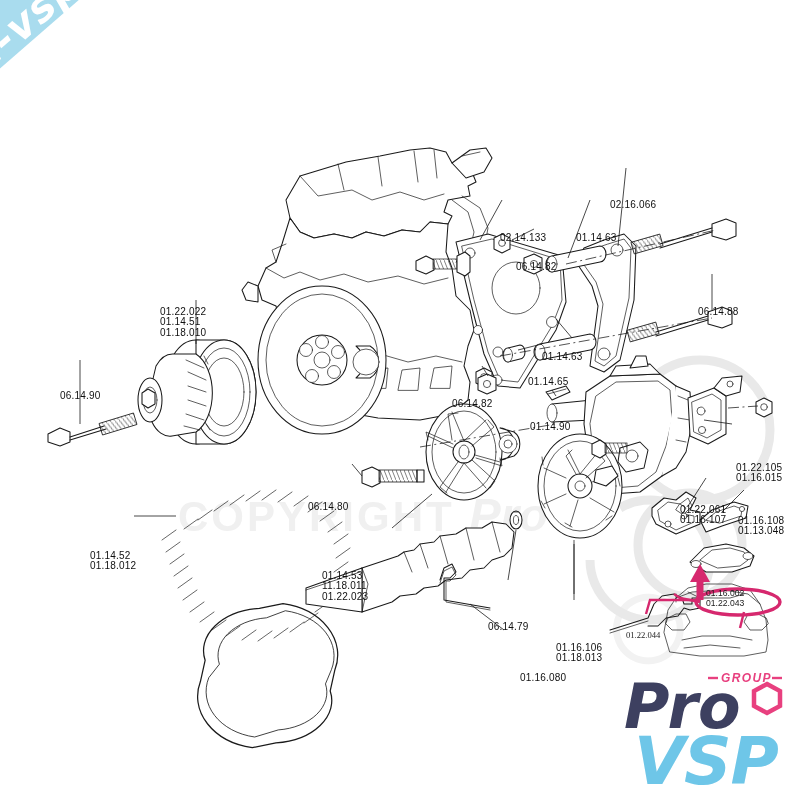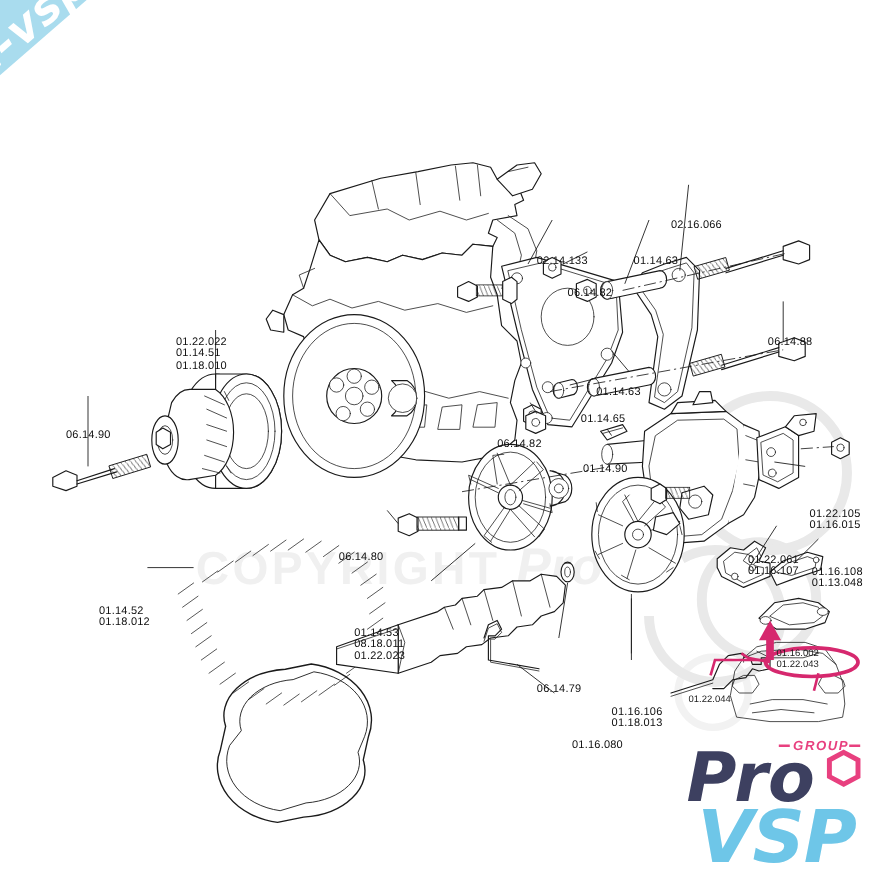--- a/index.html
+++ b/index.html
@@ -458,21 +458,21 @@
     <div>01.14.51</div>
     <div>01.18.010</div>
   </div>
   <div class="lbl" style="left:60px; top:348px;">
     <div>06.14.90</div>
   </div>
   <div class="lbl" style="left:90px; top:508px;">
     <div>01.14.52</div>
     <div>01.18.012</div>
   </div>
-  <div class="lbl" style="left:488px; top:190px;">
+  <div class="lbl" style="left:500px; top:190px;">
     <div>02.14.133</div>
   </div>
   <div class="lbl" style="left:516px; top:219px;">
     <div>06.14.82</div>
   </div>
   <div class="lbl" style="left:452px; top:356px;">
     <div>06.14.82</div>
   </div>
   <div class="lbl" style="left:576px; top:190px;">
     <div>01.14.63</div>
@@ -490,21 +490,21 @@
     <div>01.14.65</div>
   </div>
   <div class="lbl" style="left:530px; top:379px;">
     <div>01.14.90</div>
   </div>
   <div class="lbl" style="left:308px; top:459px;text-align:center;">
     <div>06.14.80</div>
   </div>
   <div class="lbl" style="left:322px; top:528px;">
     <div>01.14.53</div>
-    <div>08.18.011</div>
+    <div>11.18.011</div>
     <div>01.22.023</div>
   </div>
   <div class="lbl" style="left:488px; top:579px;">
     <div>06.14.79</div>
   </div>
   <div class="lbl" style="left:480px; top:630px;padding-left:40px;">
     <div>01.16.080</div>
   </div>
   <div class="lbl" style="left:556px; top:600px;">
     <div>01.16.106</div>
@@ -558,21 +558,21 @@
       <path d="M744 612 L740 628" stroke="#d6286e" stroke-width="2.4" fill="none"></path>
       <path d="M700 602 L680 598 L674 594" stroke="#d6286e" stroke-width="2.4" fill="none"></path>
 
       <ellipse cx="738" cy="602" rx="42" ry="13" fill="none" stroke="#d6286e" stroke-width="3.4"></ellipse>
     </g>
   </svg>
   <div class="hl-lbl" style="left:706px; top:588px;">
     <div>01.16.002</div>
     <div>01.22.043</div>
   </div>
-  <div class="hl-lbl" style="left:626px; top:630px;">
+  <div class="hl-lbl" style="left:626px; top:630px;font-family:Liberation Serif, serif;">
     <div>01.22.044</div>
   </div>
 
   <svg id="logo" viewBox="0 0 186 132">
 
     <g>
       <line x1="96" y1="16" x2="106" y2="16" stroke="#e8407f" stroke-width="2.4"></line>
       <text x="109" y="20" font-family="Liberation Sans, sans-serif" font-size="12" font-weight="700" font-style="italic" fill="#e8407f" letter-spacing="1.4">GROUP</text>
       <line x1="160" y1="16" x2="170" y2="16" stroke="#e8407f" stroke-width="2.4"></line>
     </g>

